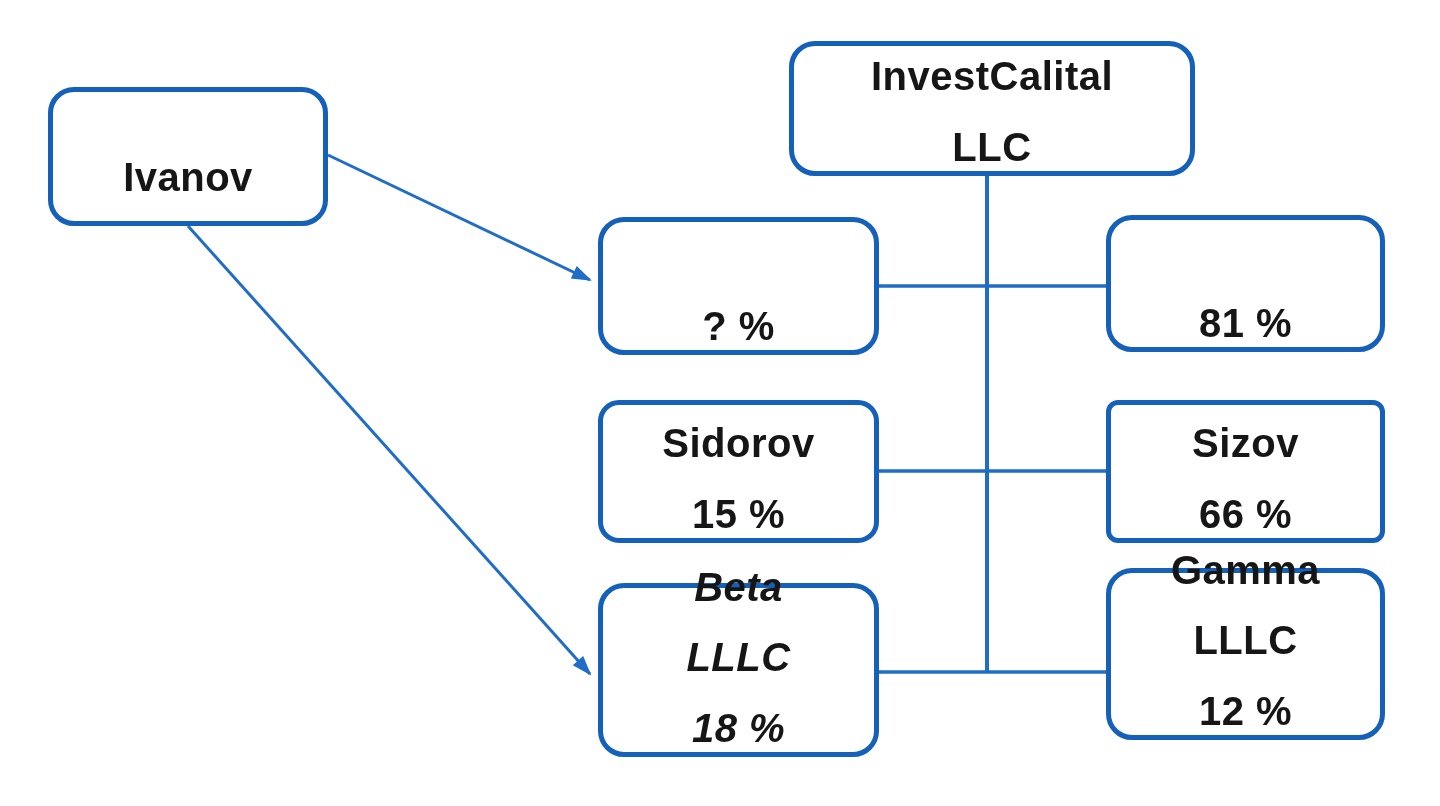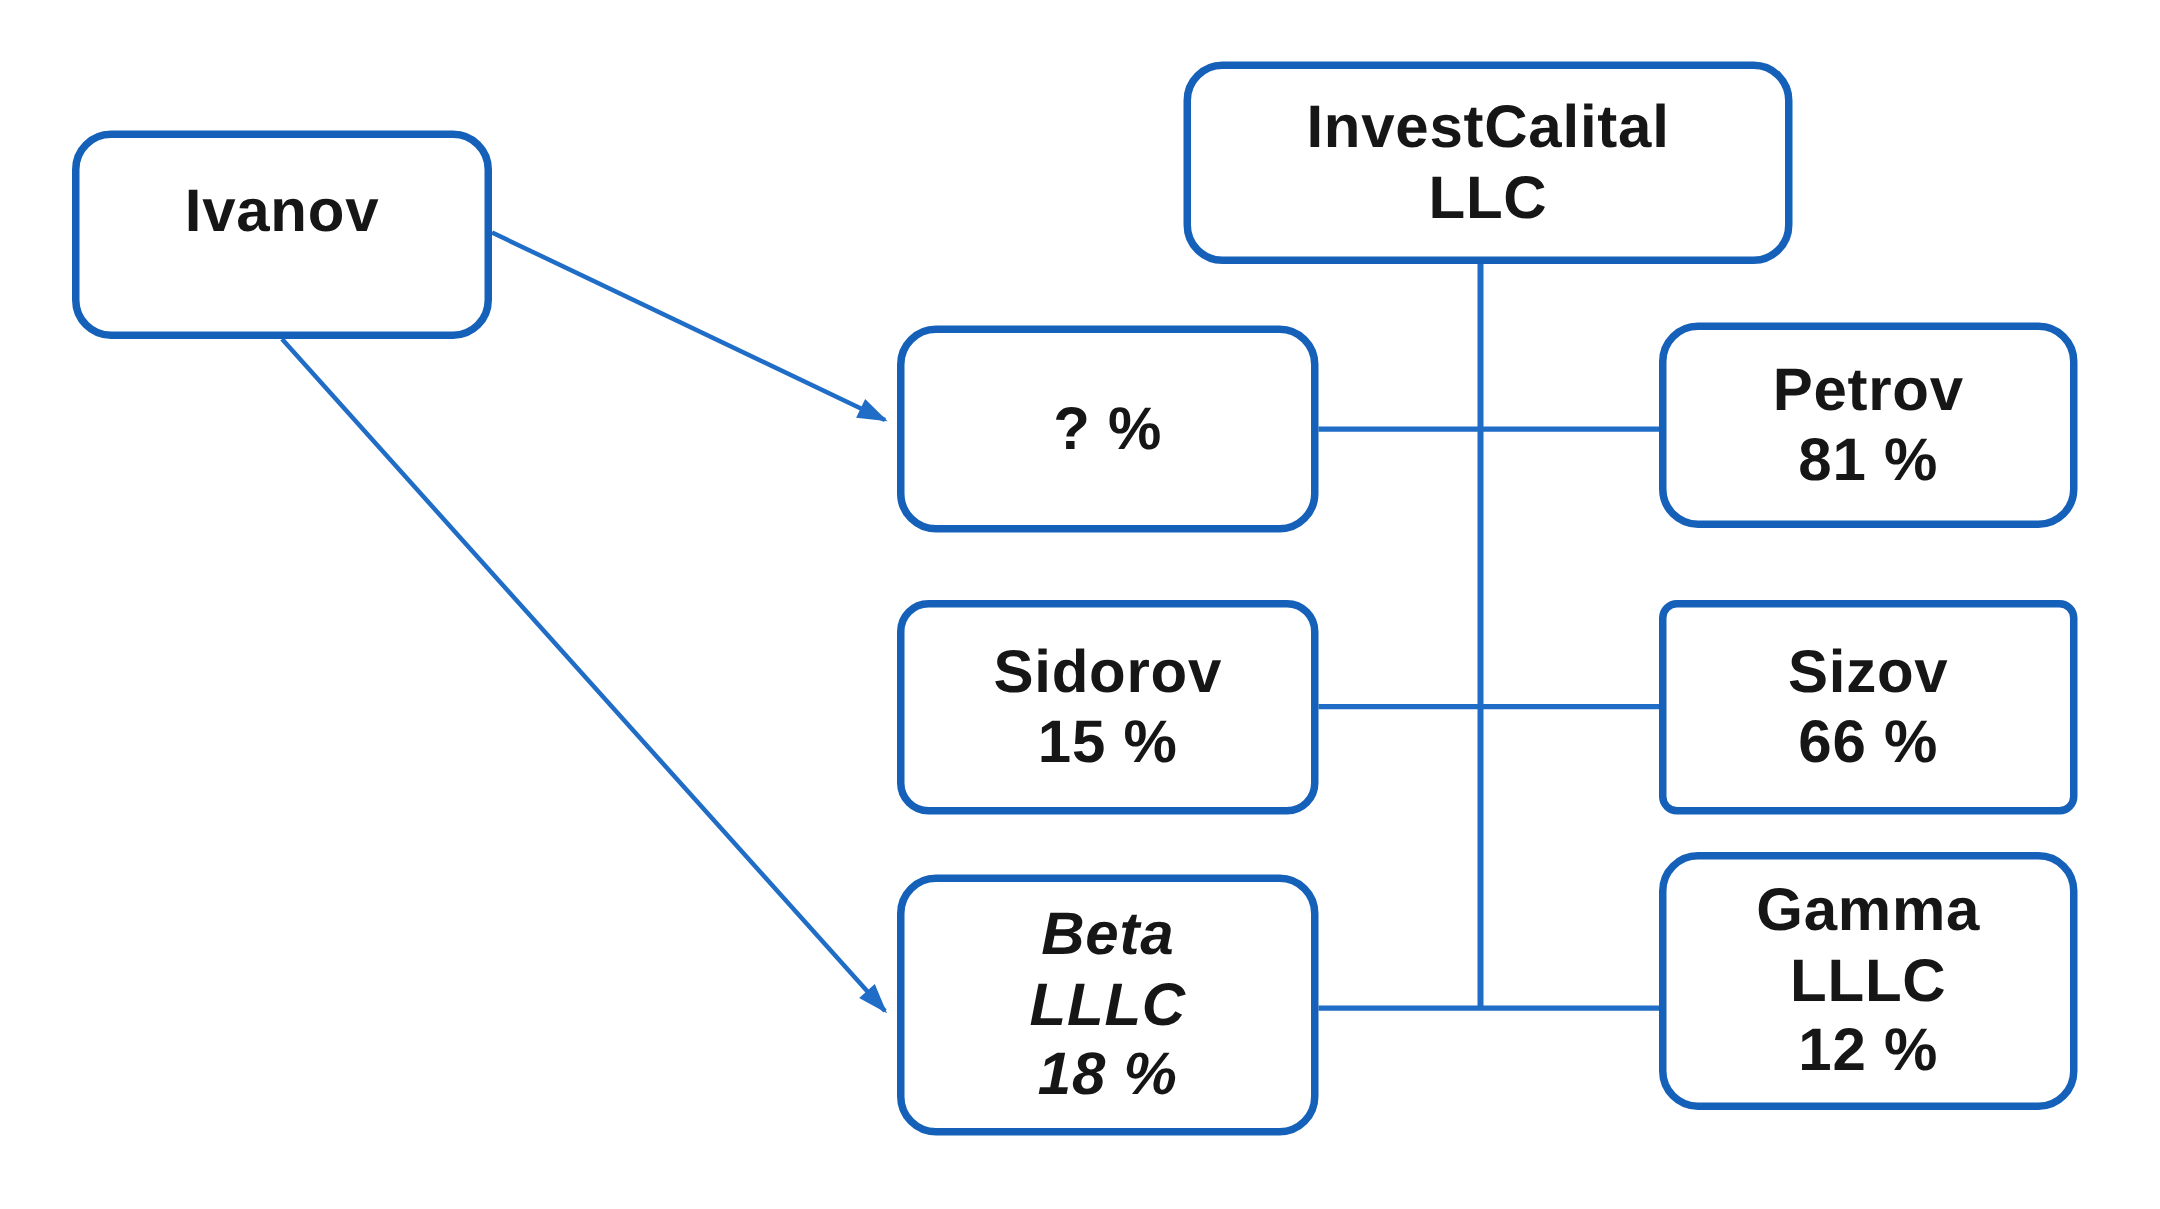--- a/index.html
+++ b/index.html
@@ -6,25 +6,25 @@
   .canvas{
     position:relative;width:1440px;height:806px;background:#ffffff;overflow:hidden;
     font-family:"Liberation Sans","DejaVu Sans",sans-serif;
   }
   svg.connectors{position:absolute;left:0;top:0;width:1440px;height:806px;}
   .conn{stroke:var(--connector,#1f6dc6);fill:none;}
   .arrowhead{fill:var(--connector,#1f6dc6);stroke:none;}
   .node{
     position:absolute;box-sizing:border-box;background:#ffffff;
     border:5px solid var(--box-border,#1560b8);border-radius:26px;
-    display:flex;flex-direction:column;align-items:center;justify-content:center;
+    display:flex;flex-direction:column;align-items:center;justify-content:flex-end;
     font-weight:700;font-size:40px;line-height:1.17;letter-spacing:.5px;
-    color:var(--text,#161616);text-align:center;
+    color:var(--text,#161616);text-align:center;gap:24px;
   }
-  .node.up{padding-bottom:31px;}
+  .node.up{padding-bottom:20px;}
   .nline{display:block;white-space:nowrap;}
 </style>
 </head>
 <body>
 
 <div class="canvas">
 
   <svg class="connectors" viewBox="0 0 1440 806">
     <defs>
       <marker id="arrow" markerUnits="userSpaceOnUse" markerWidth="24" markerHeight="18" refX="19" refY="8" orient="auto">
@@ -60,21 +60,20 @@
     <span class="nline">15 %</span>
   </div>
 
   <div class="node" style="left:598px;top:583px;width:281px;height:174px;font-style:italic;">
     <span class="nline">Beta</span>
     <span class="nline">LLLC</span>
     <span class="nline">18 %</span>
   </div>
 
   <div class="node" style="left:1106px;top:215px;width:279px;height:137px;">
-    <span class="nline">Petrov</span>
     <span class="nline">81 %</span>
   </div>
 
   <div class="node" style="left:1106px;top:400px;width:279px;height:143px;border-radius:12px;">
     <span class="nline">Sizov</span>
     <span class="nline">66 %</span>
   </div>
 
   <div class="node" style="left:1106px;top:568px;width:279px;height:172px;">
     <span class="nline">Gamma</span>

